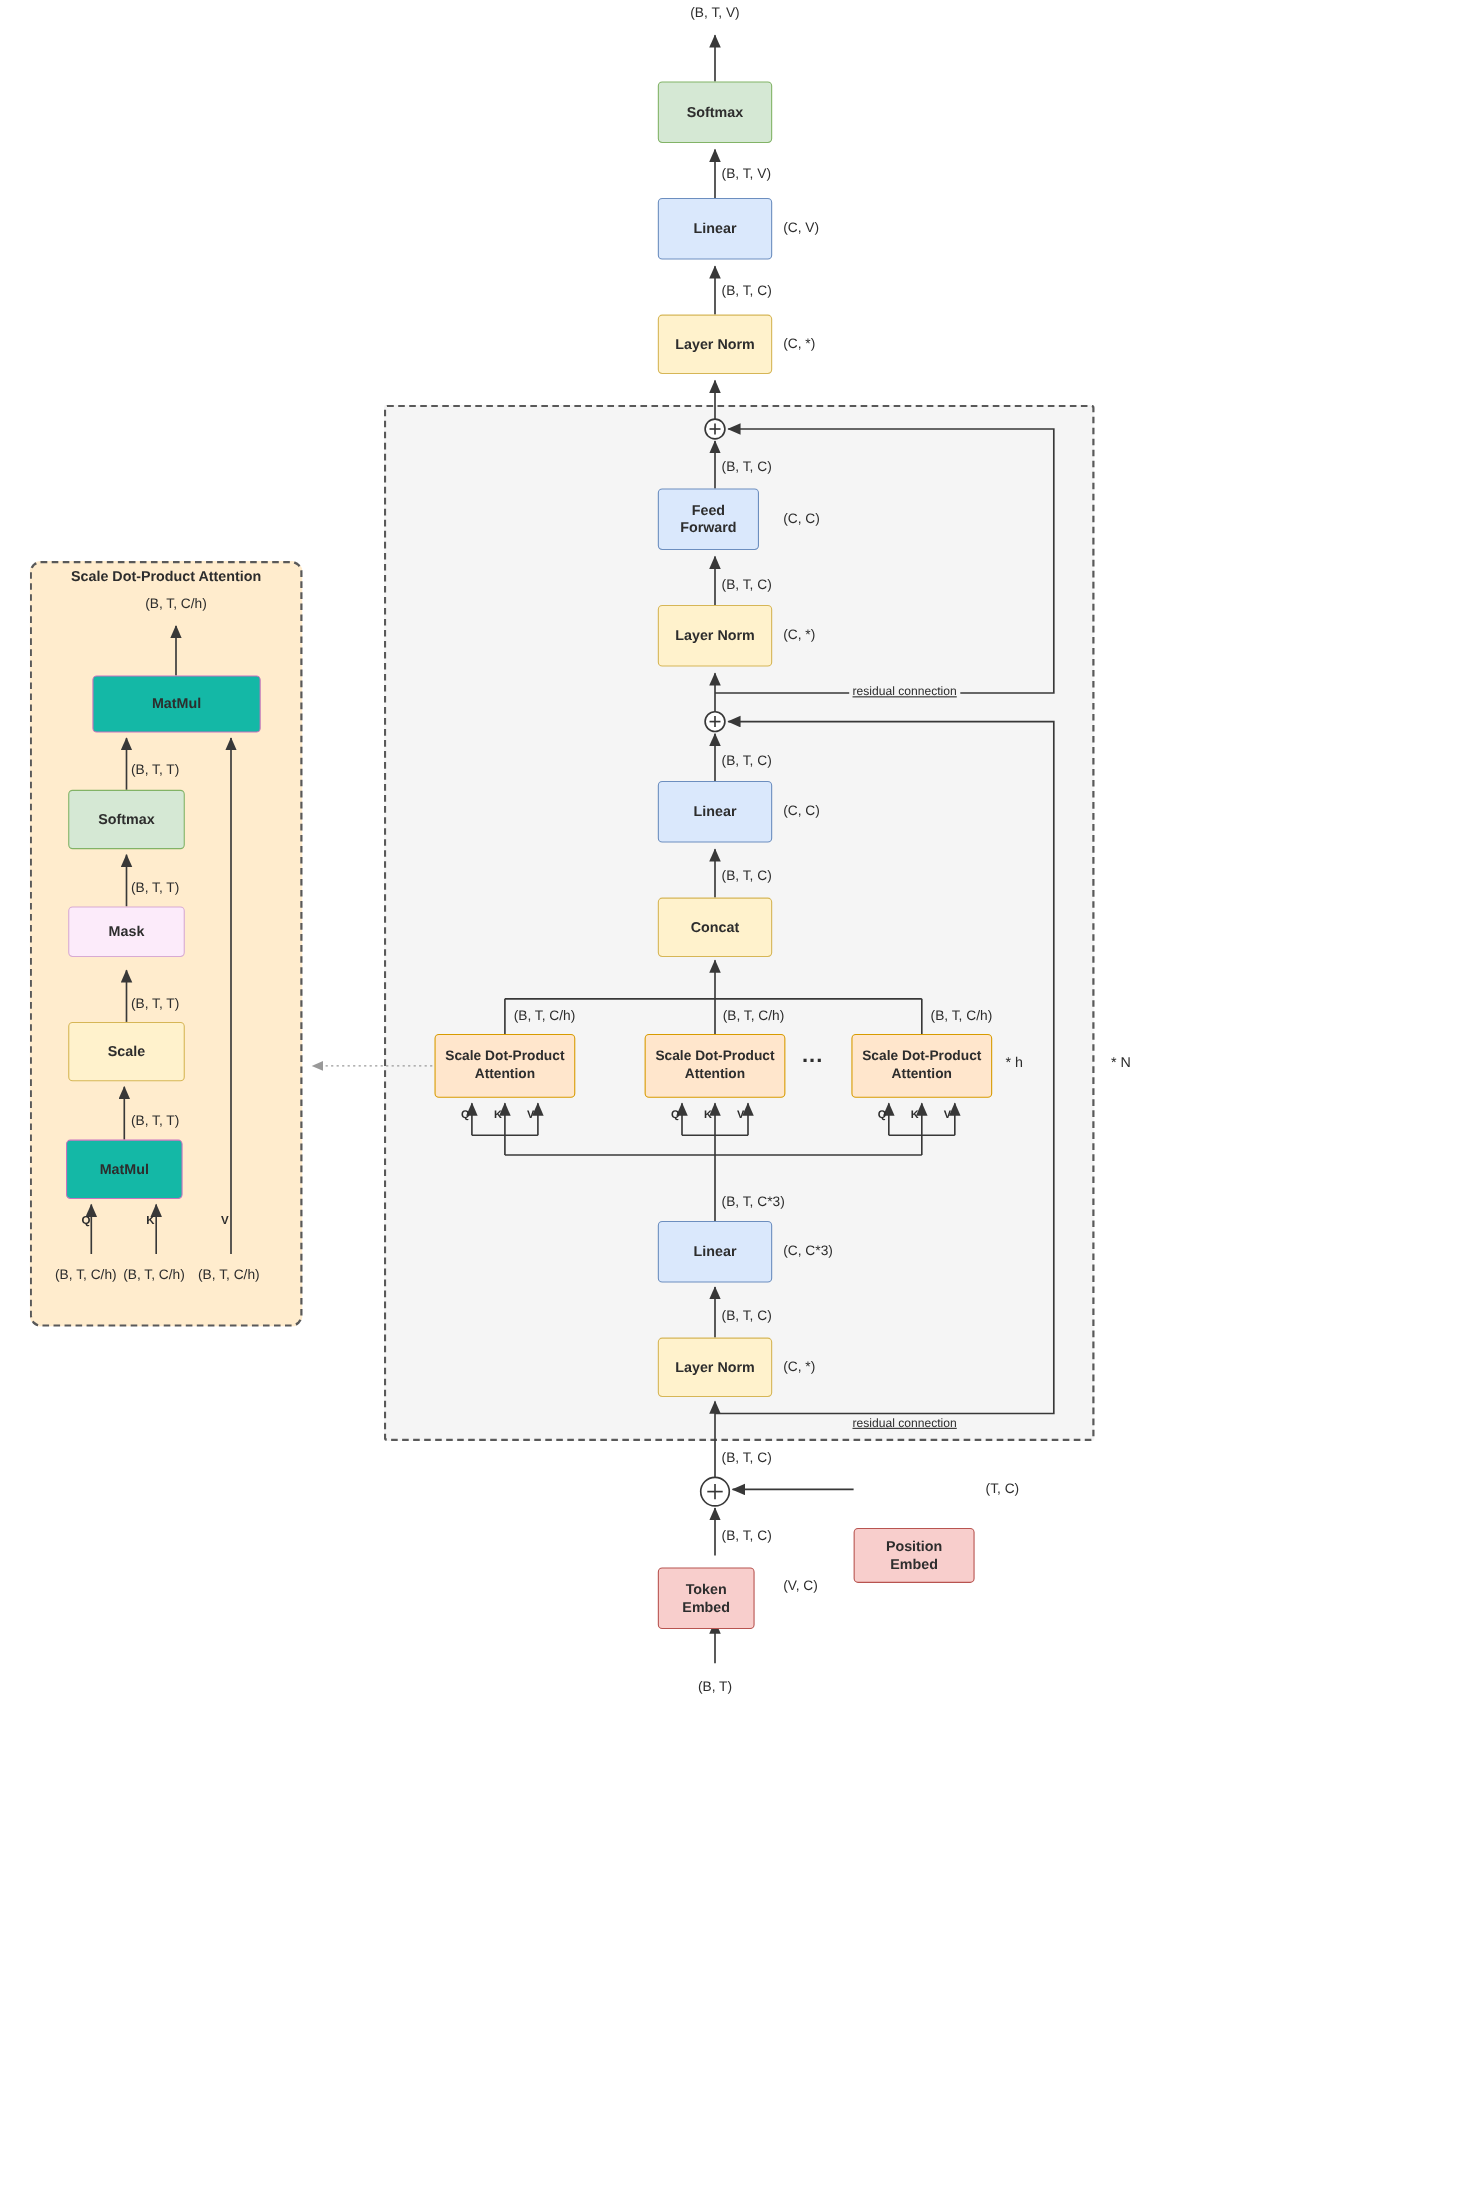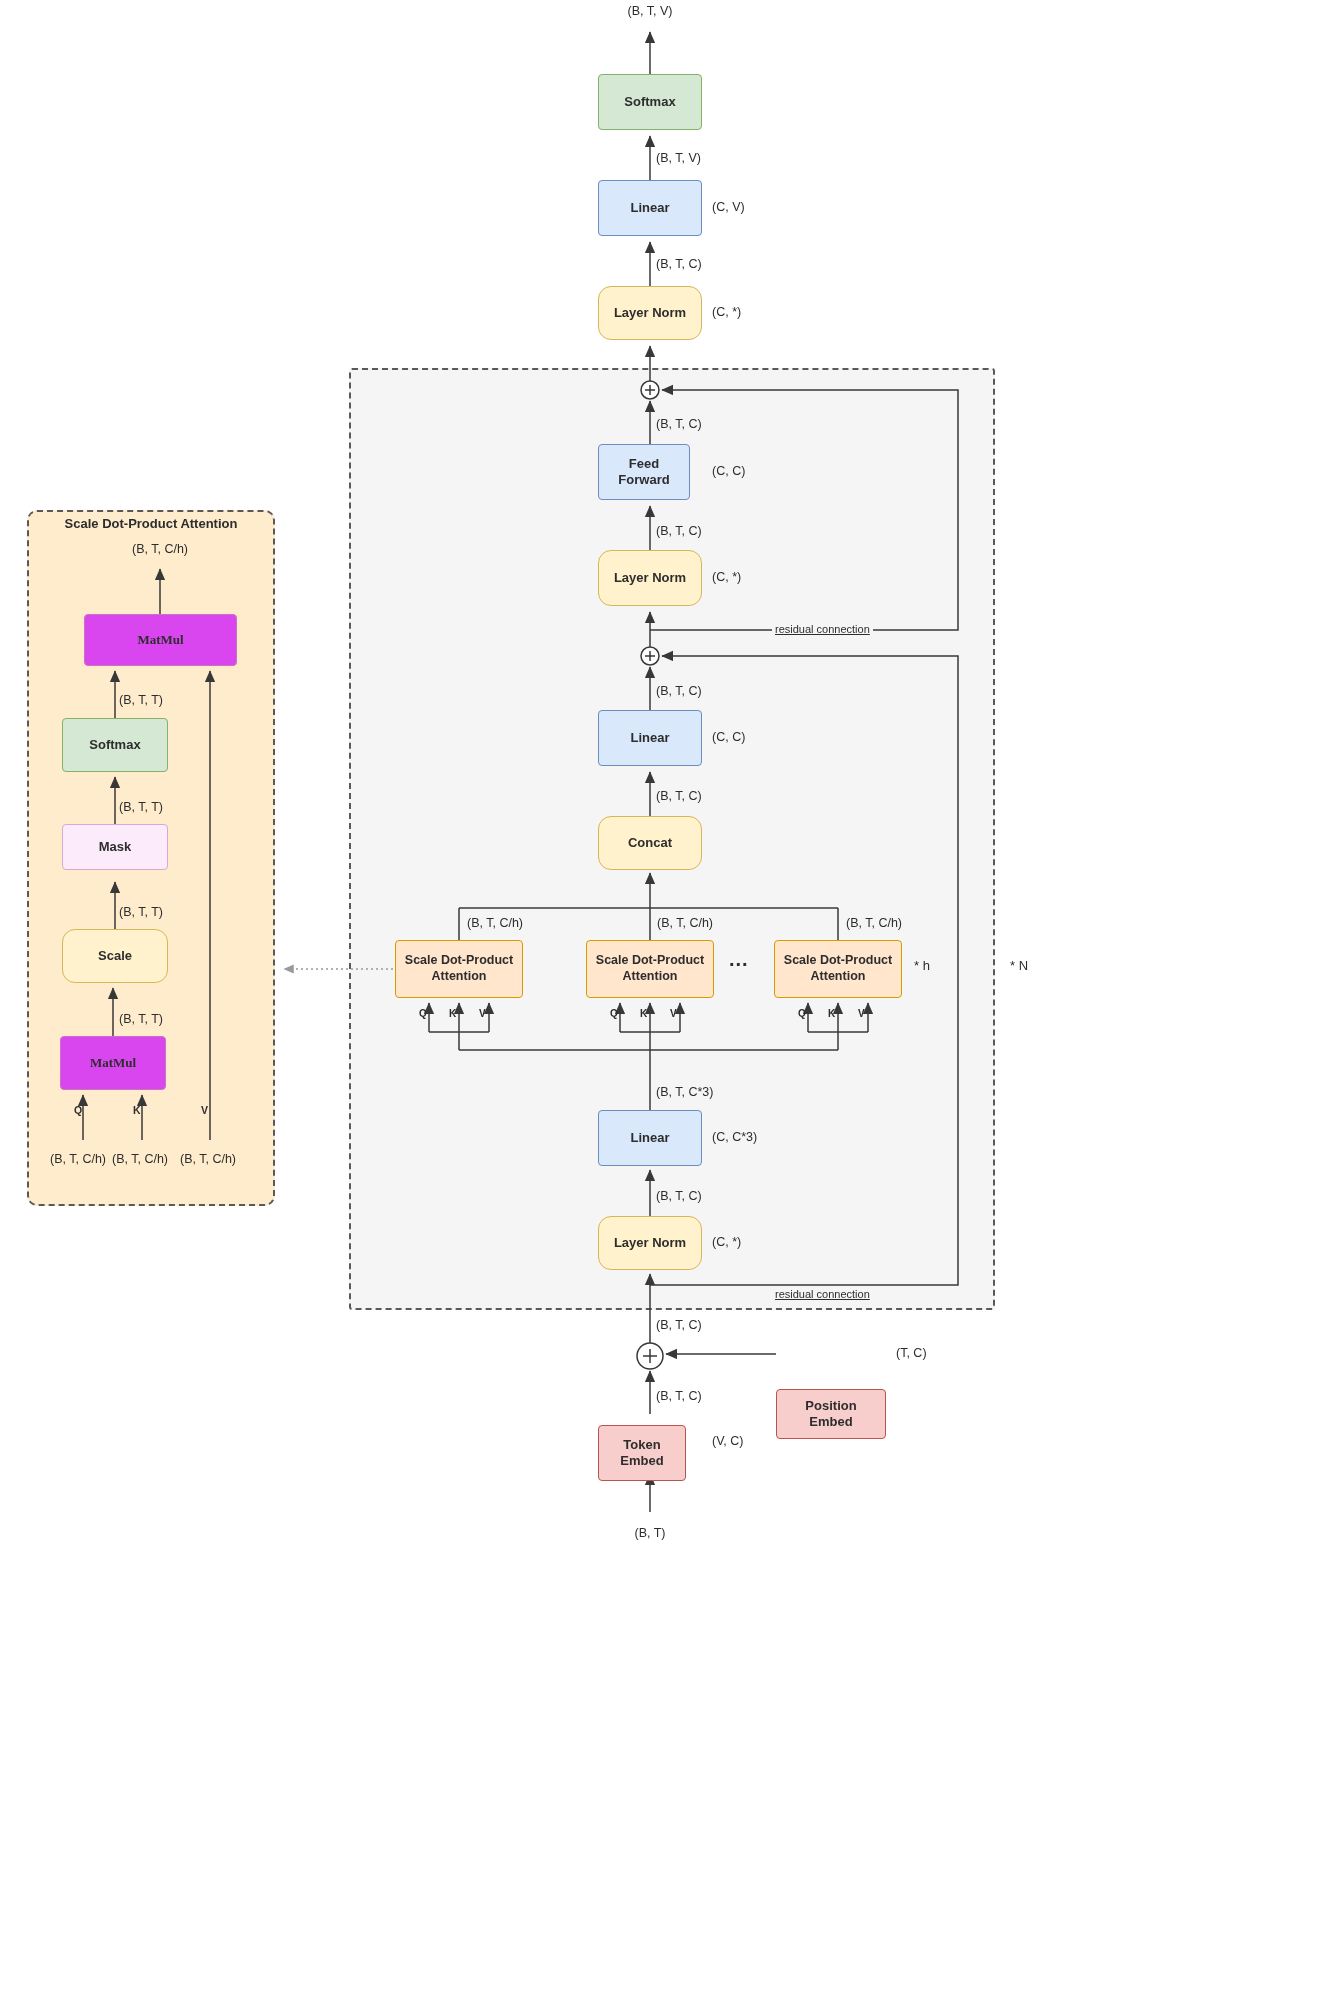--- a/index.html
+++ b/index.html
@@ -15,24 +15,24 @@
   svg.wires line, svg.wires polyline { stroke:#383838; stroke-width:1.5; fill:none; }
   svg.wires line.dotted { stroke:#999999; stroke-width:1.3; stroke-dasharray:2 3; }
   svg.wires circle { fill:#ffffff; stroke:#383838; stroke-width:1.5; }
 
   .box { position:absolute; display:flex; align-items:center; justify-content:center;
          text-align:center; font-size:13px; font-weight:bold; color:#2d2d2d;
          border:1px solid; border-radius:4px; line-height:1.25; padding:2px 5px; }
   .box.head { font-size:12.5px; }
   .green     { background:#d5e8d4; border-color:#82b366; }
   .blue      { background:#dae8fc; border-color:#6c8ebf; }
-  .yellow    { background:#fff2cc; border-color:#d6b656;border-radius:13px; }
+  .yellow    { background:#fff2cc; border-color:#d6b656; }
   .orange    { background:#ffe6cc; border-color:#d79b00; }
   .red       { background:#f8cecc; border-color:#b85450; }
-  .pink      { background:#d946ef; border-color:#c973bd;font-family:Liberation Serif, serif; }
+  .pink      { background:#14b8a6; border-color:#c973bd; }
   .lightpink { background:#fcebfa; border-color:#d8aad3; }
 
   .dim { position:absolute; font-size:12.5px; color:#2d2d2d; white-space:nowrap; }
   .dim.c { text-align:center; }
   .qkv { position:absolute; font-size:10px; font-weight:bold; color:#2d2d2d; white-space:nowrap; }
   .side-label { position:absolute; font-size:13px; color:#2d2d2d; white-space:nowrap; }
   .res-label { position:absolute; font-size:11px; color:#2d2d2d; background:#f5f5f5; padding:0 3px; white-space:nowrap;text-decoration:underline; }
   .panel-title { position:absolute; font-size:13px; font-weight:bold; color:#2d2d2d; text-align:center; }
   .ellipsis { position:absolute; font-size:20px; font-weight:bold; color:#2d2d2d; letter-spacing:1px; }
 </style>

